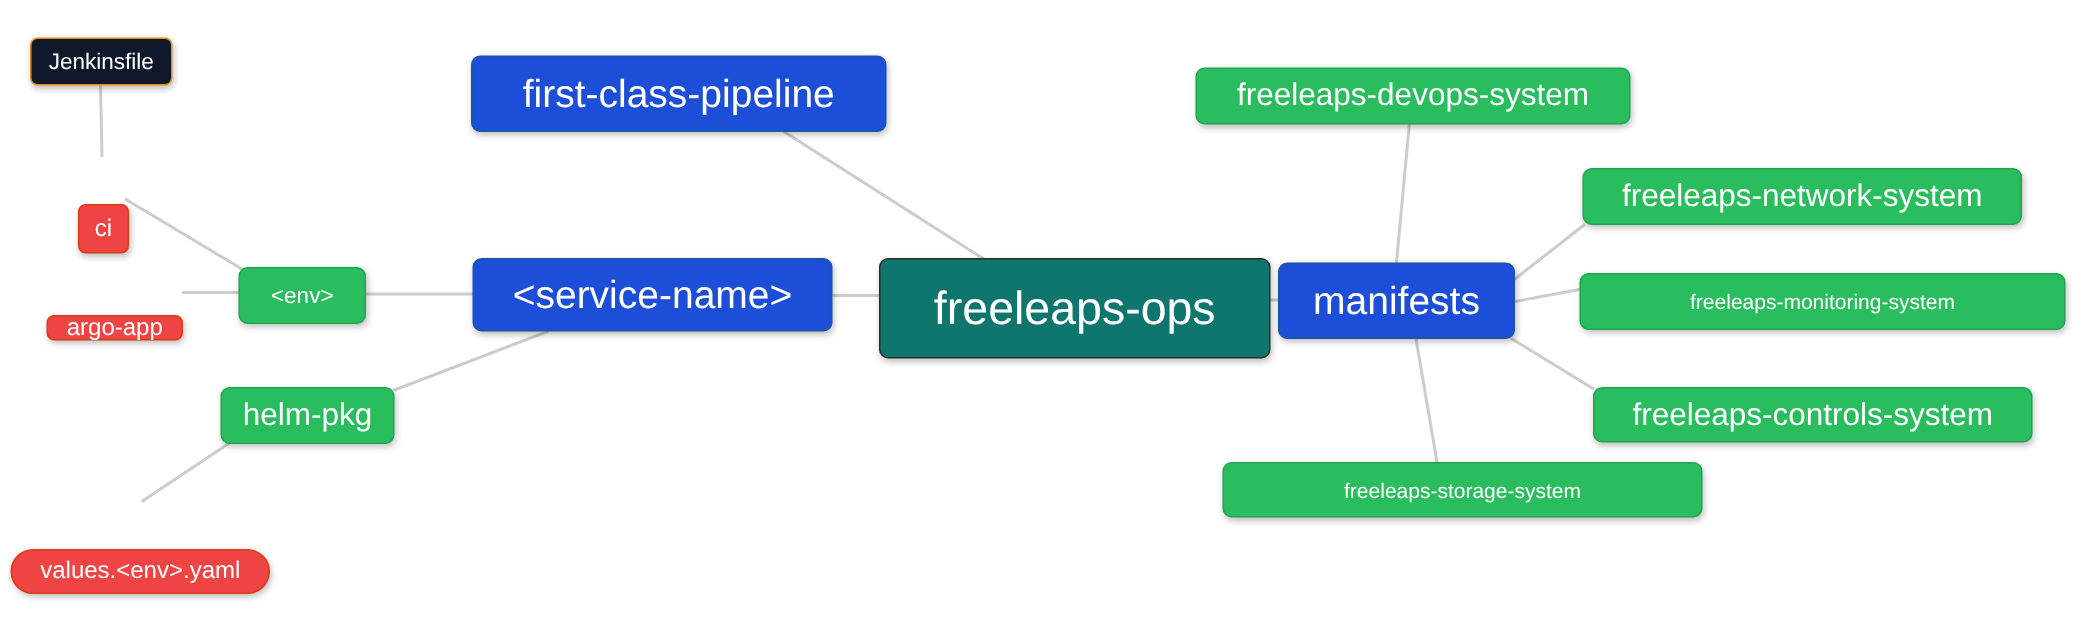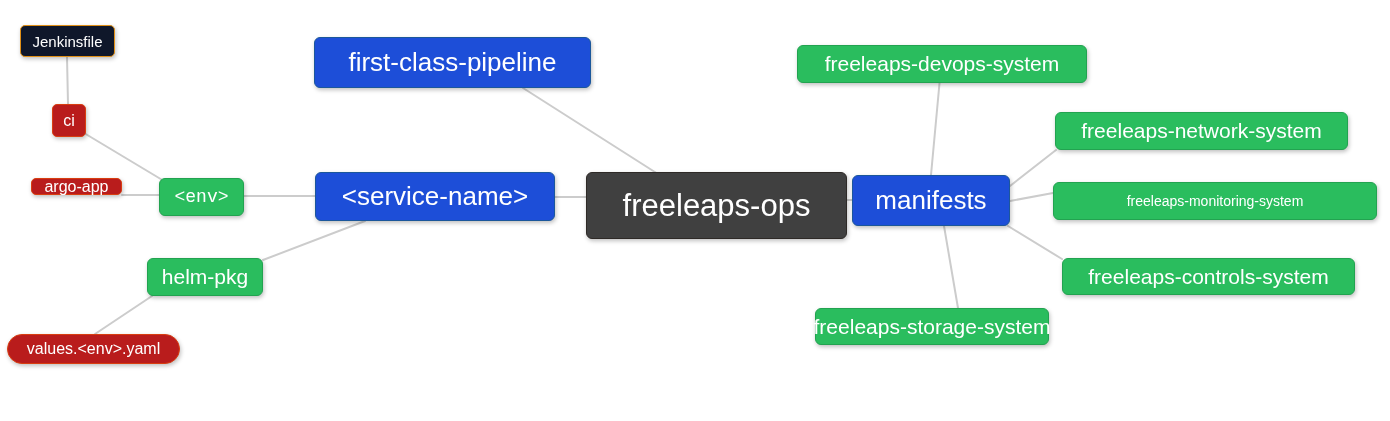--- a/index.html
+++ b/index.html
@@ -36,42 +36,42 @@
     justify-content: center;
     color: #ffffff;
     border-radius: 6px;
     box-shadow: 1px 2px 4px rgba(0,0,0,0.25);
     white-space: nowrap;
     box-sizing: border-box;
     cursor: default;
     user-select: none;
   }
   
-  .c-dark   { background: #404040; border: 1px solid #2e2a27; }
+  .c-dark   { background: #0f766e; border: 1px solid #2e2a27; }
   .c-blue   { background: #1d4ed8; border: 1px solid #1b579b; }
   .c-green  { background: #2abd5e; border: 1px solid #22a350; }
   .c-orange { background: #0f172a; border: 1px solid #e19017; }
-  .c-red    { background: #b91c1c; border: 1px solid #d93d10; }
+  .c-red    { background: #ef4444; border: 1px solid #d93d10; margin-top: 32px; }
 
   
   .n-ops        { left: 586px;  top: 172px; width: 261px; height: 67px; font-size: 31px; }
   .n-fcp        { left: 314px;  top: 37px;  width: 277px; height: 51px; font-size: 26px; }
   .n-svc        { left: 315px;  top: 172px; width: 240px; height: 49px; font-size: 26px; }
   .n-manifests  { left: 852px;  top: 175px; width: 158px; height: 51px; font-size: 26px; }
-  .n-env        { left: 159px;  top: 178px; width: 85px;  height: 38px; font-size: 18px; font-family: Liberation Mono, monospace; }
+  .n-env        { left: 159px;  top: 178px; width: 85px;  height: 38px; font-size: 15px; }
   .n-helm       { left: 147px;  top: 258px; width: 116px; height: 38px; font-size: 21px; }
   .n-ci         { left: 52px;   top: 104px; width: 34px;  height: 33px; font-size: 16px; border-radius: 5px; }
   .n-argo       { left: 31px;   top: 178px; width: 91px;  height: 17px; font-size: 16px; border-radius: 5px; }
   .n-jenkins    { left: 20px;   top: 25px;  width: 95px;  height: 32px; font-size: 15px; border-radius: 5px; }
   .n-values     { left: 7px;    top: 334px; width: 173px; height: 30px; font-size: 16px; border-radius: 15px; }
   .n-devops     { left: 797px;  top: 45px;  width: 290px; height: 38px; font-size: 21px; }
   .n-network    { left: 1055px; top: 112px; width: 293px; height: 38px; font-size: 21px; }
   .n-monitoring { left: 1053px; top: 182px; width: 324px; height: 38px; font-size: 14px; }
   .n-controls   { left: 1062px; top: 258px; width: 293px; height: 37px; font-size: 21px; }
-  .n-storage    { left: 815px;  top: 308px; width: 234px; height: 37px; font-size: 21px; }
+  .n-storage    { left: 815px;  top: 308px; width: 320px; height: 37px; font-size: 14px; }
 </style>
 </head>
 <body>
 
 <div class="canvas">
 
   <svg class="edges" viewBox="0 0 1390 421" xmlns="http://www.w3.org/2000/svg">
     <line x1="67" y1="57" x2="68" y2="104"></line>
     <line x1="84" y1="133" x2="164" y2="181"></line>
     <line x1="122" y1="195" x2="159" y2="195"></line>

